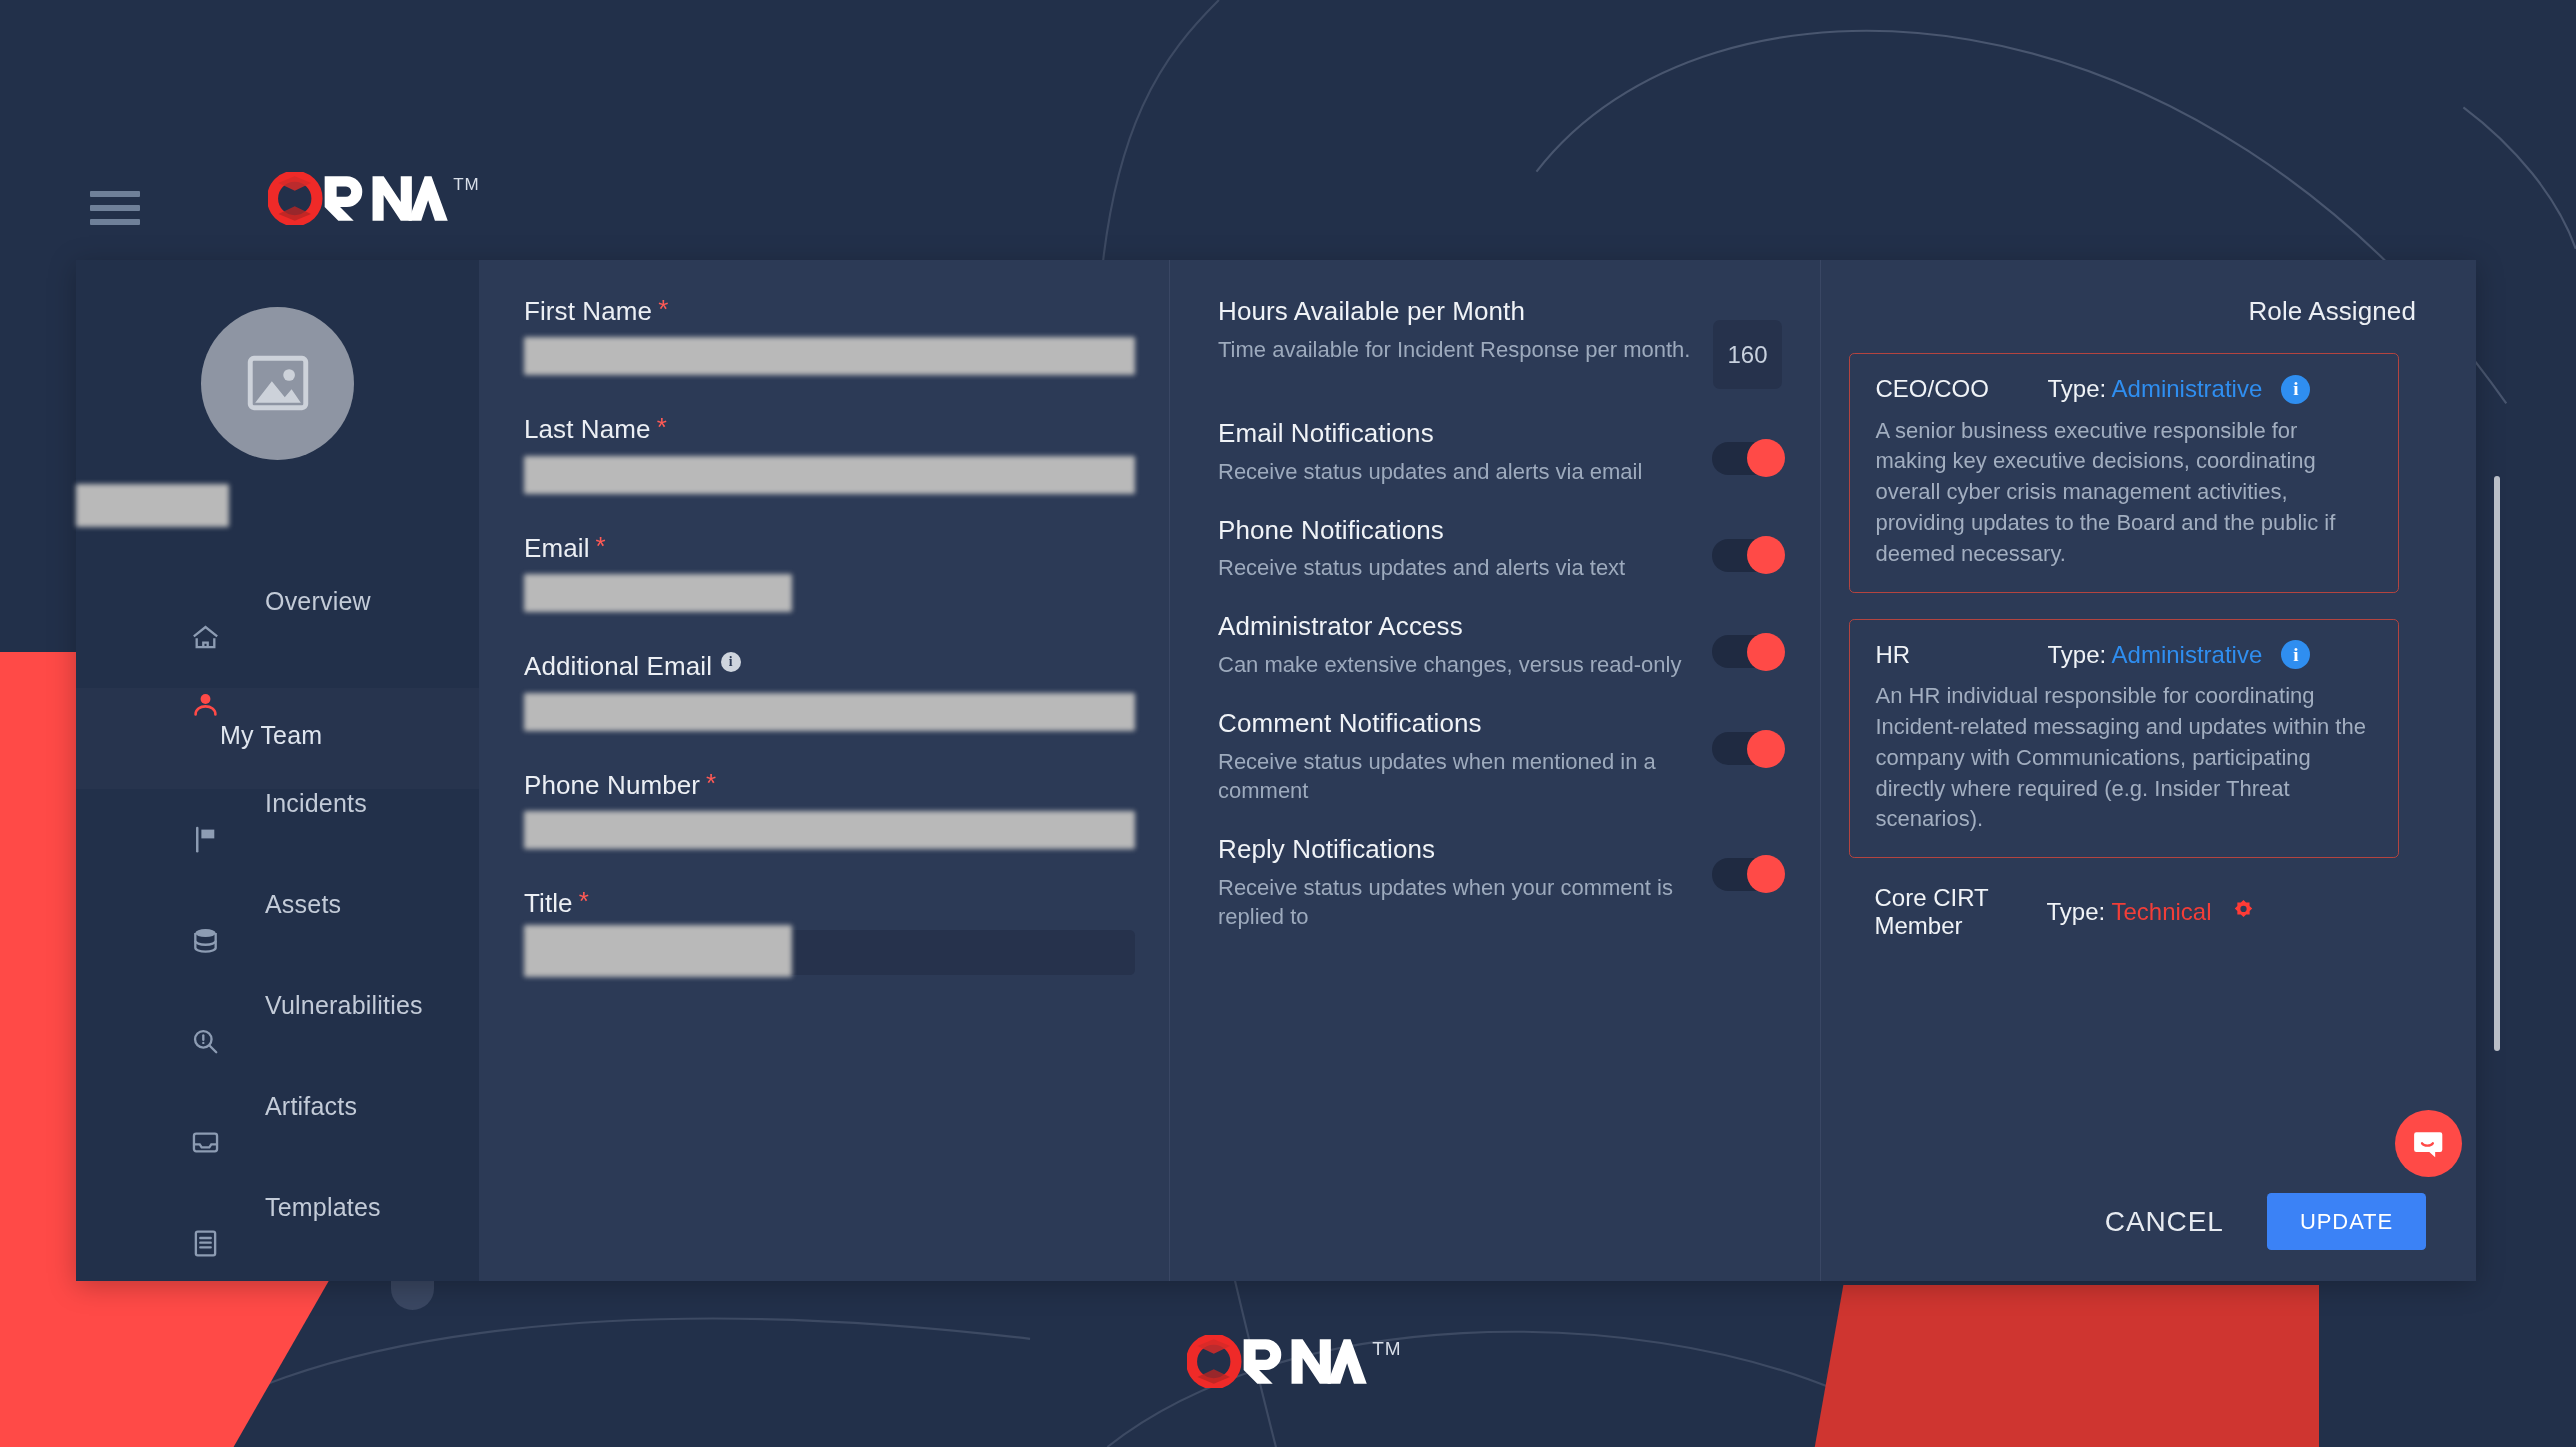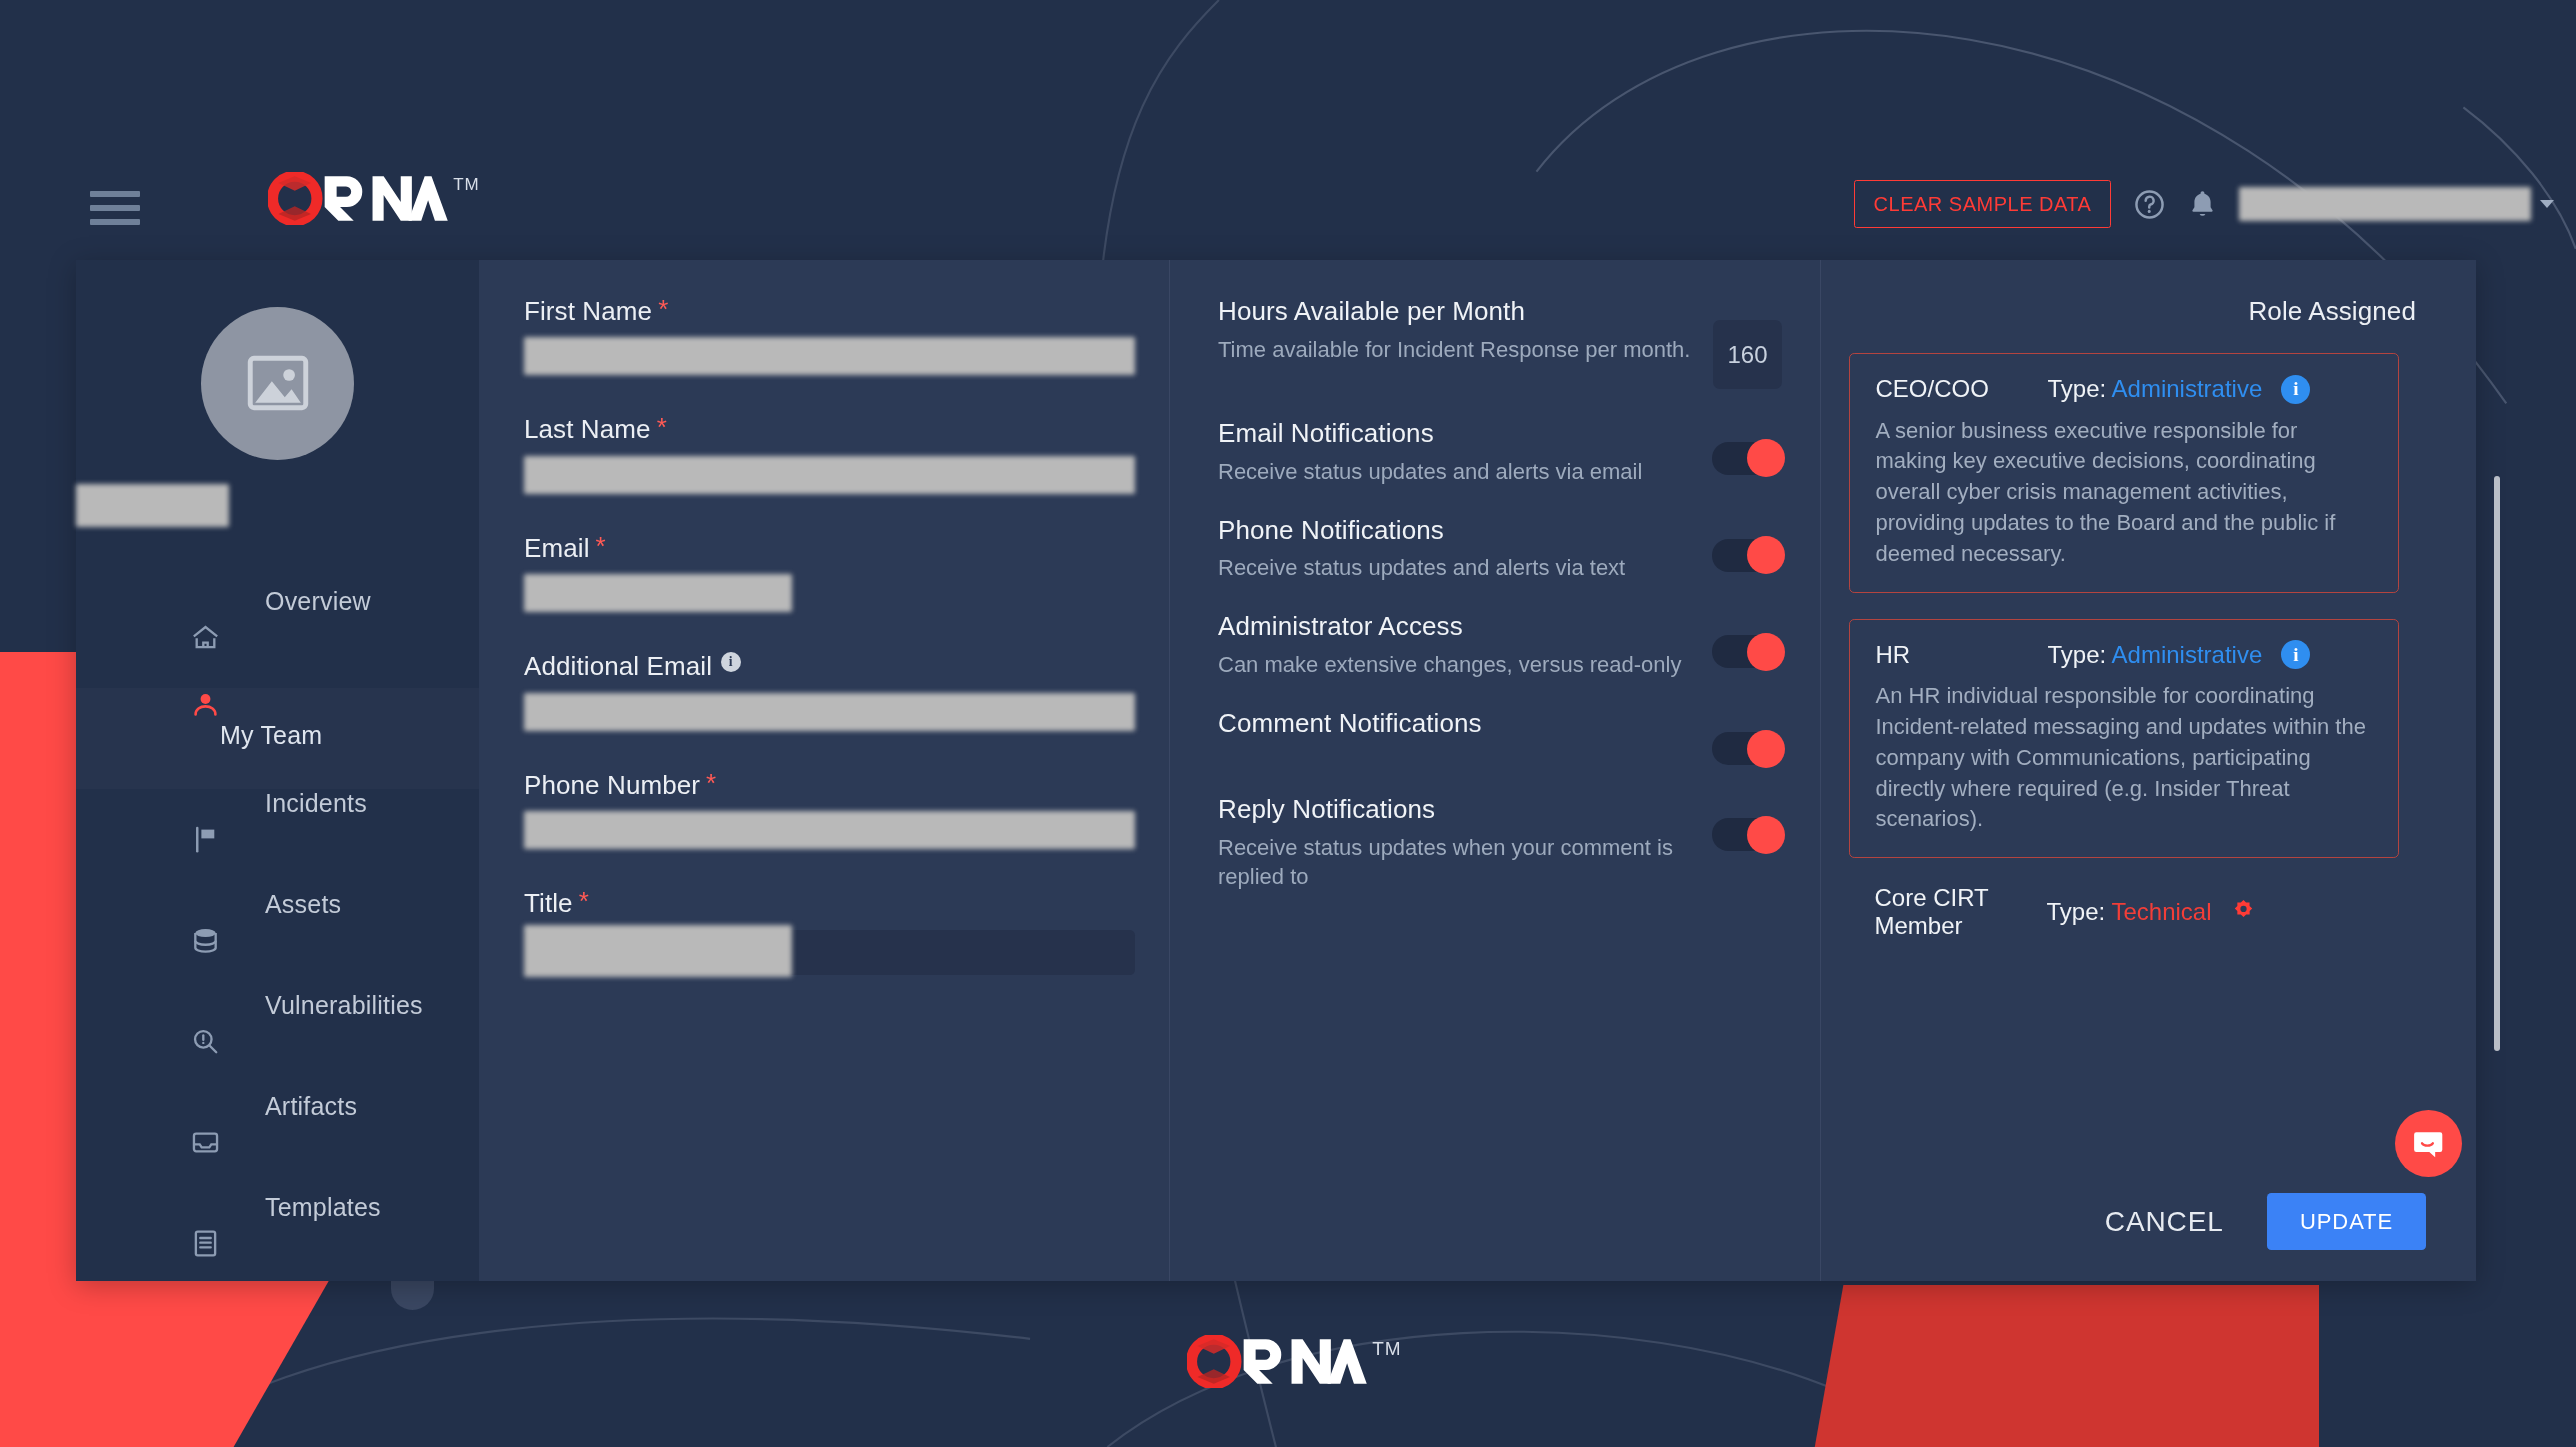--- a/index.html
+++ b/index.html
@@ -251,43 +251,20 @@
           <path d="M12 13 L 31 5 L 50 13 L 31 22 Z" fill="#d62a28" opacity="0.85"></path>
           <path d="M12 49 L 31 57 L 50 49 L 31 40 Z" fill="#b82523" opacity="0.8"></path>
           <path d="M66 5 h26 a18 18 0 0 1 0 36 h-8 l16 16 h-18 l-16 -16 V5 Z M80 17 v12 h11 a6 6 0 0 0 0 -12 Z" fill="#ffffff"></path>
           <path d="M122 5 h13 l20 30 V5 h13 v52 h-13 l-20 -30 v30 h-13 Z" fill="#ffffff"></path>
           <path d="M183 5 h8 l19 52 h-15 l-8 -24 -8 24 h-15 Z" fill="#ffffff"></path>
         </svg>
         <span class="logo-tm">TM</span>
       </div>
     </div>
 
-    <div class="topbar-right">
-      <button class="clear-sample-btn">CLEAR SAMPLE DATA</button>
-
-      <div class="icon-btn">
-        <svg width="33" height="33" viewBox="0 0 24 24" fill="none" stroke="#8d9cb3" stroke-width="1.8" aria-hidden="true">
-          <circle cx="12" cy="12" r="9.5"></circle>
-          <path d="M9.2 9.2a2.9 2.9 0 1 1 3.6 2.8c-.7.3-1 .8-1 1.6v.5" stroke-linecap="round"></path>
-          <circle cx="11.8" cy="17" r="1.1" fill="#8d9cb3" stroke="none"></circle>
-        </svg>
-      </div>
-
-      <div class="icon-btn">
-        <svg width="29" height="33" viewBox="0 0 24 26" fill="#8d9cb3" aria-hidden="true">
-          <path d="M12 2c-.9 0-1.6.7-1.6 1.6v.6C7.4 5 5.3 7.7 5.3 11v4.3l-1.6 2.4c-.3.5.1 1.2.7 1.2h15.2c.6 0 1-.7.7-1.2l-1.6-2.4V11c0-3.3-2.1-6-5.1-6.8v-.6C13.6 2.7 12.9 2 12 2Z"></path>
-          <path d="M9.6 20.8a2.6 2.6 0 0 0 4.8 0Z"></path>
-        </svg>
-      </div>
-
-      <div class="user-chip">
-        <span class="redact user-redact"></span>
-        <span class="chev-down"></span>
-      </div>
-    </div>
   </div>
 
   <div class="panel">
 
     <div class="sidebar">
       <div class="avatar">
         <svg width="74" height="74" viewBox="0 0 24 24" fill="none" stroke="#cdd2da" stroke-width="1.6" aria-hidden="true">
           <rect x="3" y="4" width="18" height="16" rx="1.2"></rect>
           <circle cx="15.6" cy="9.4" r="1.9" fill="#cdd2da" stroke="none"></circle>
           <path d="M4.6 18.4 L10 11.4 L14.2 16.6 L16.4 14 L19.4 18.4 Z" fill="#cdd2da" stroke="none"></path>
@@ -473,20 +450,21 @@
         <div class="setting-control">
           <div class="toggle">
               <span class="knob"></span>
             </div>
         </div>
       </div>
 
       <div class="setting">
         <div class="setting-text">
           <div class="setting-title">Comment Notifications</div>
+          <div class="setting-desc">Receive status updates when mentioned in a comment</div>
         </div>
         <div class="setting-control">
           <div class="toggle">
               <span class="knob"></span>
             </div>
         </div>
       </div>
 
       <div class="setting">
         <div class="setting-text">

